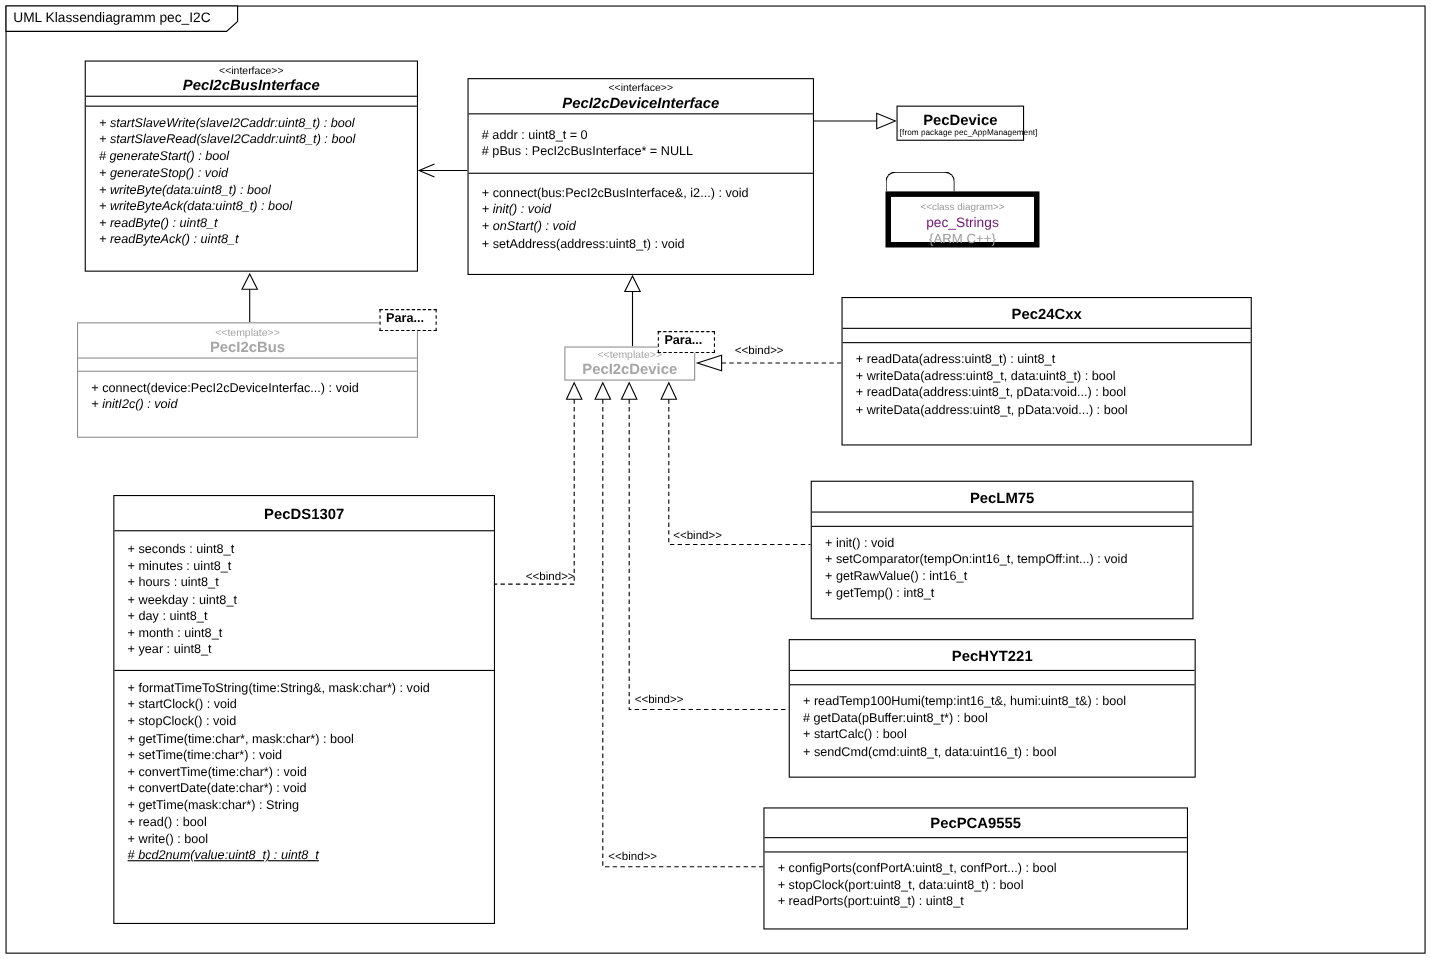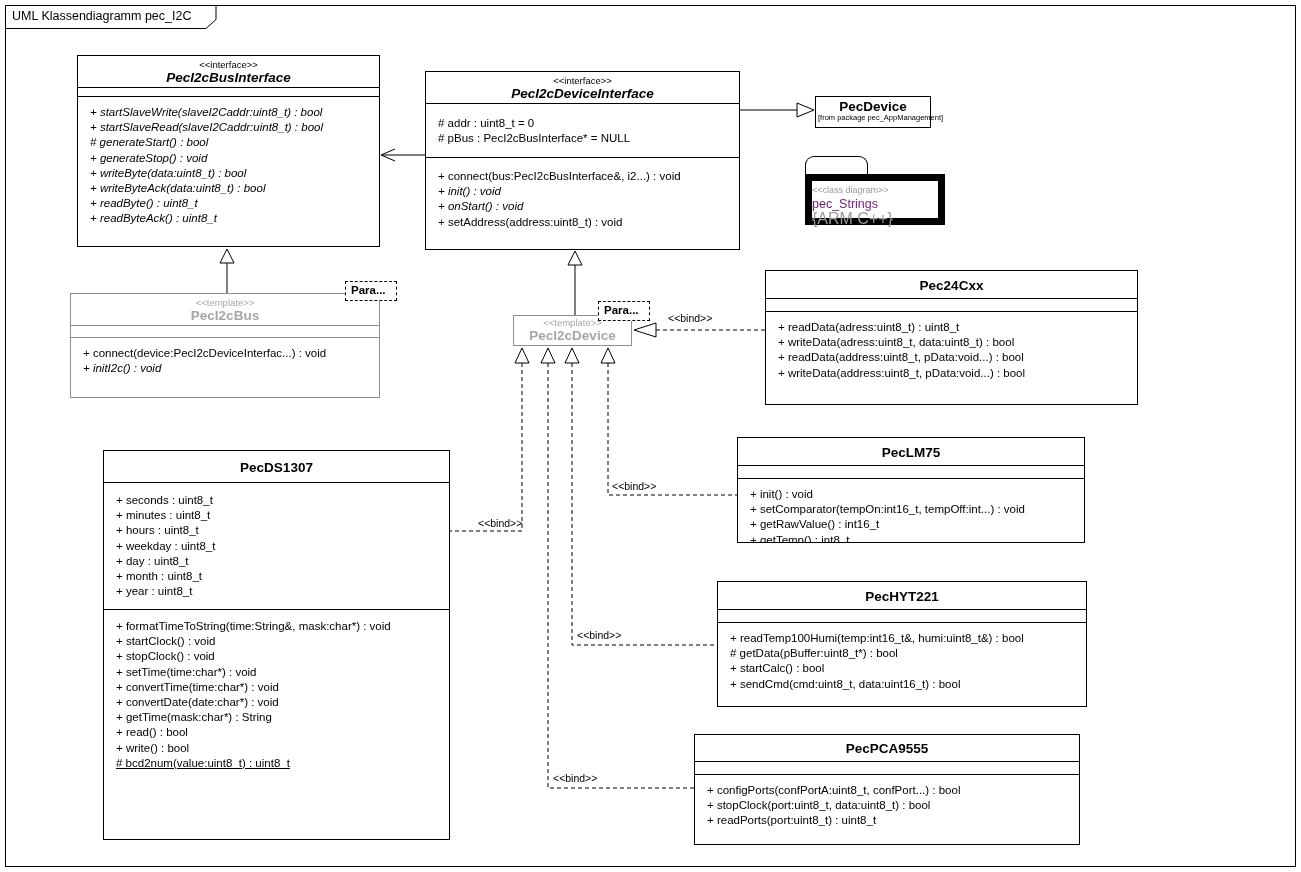--- a/index.html
+++ b/index.html
@@ -3,45 +3,45 @@
 <meta charset="utf-8">
 <style>
   html,body { margin:0; padding:0; background:#e8e8e8; font-family:"Liberation Sans", sans-serif; }
   #canvas { position:relative; width:1301px; height:872px; background:#ffffff; overflow:hidden; }
   #wires { position:absolute; left:0; top:0; z-index:1; pointer-events:none; }
   #wires text { font-family:"Liberation Sans", sans-serif; font-size:10.5px; fill:#000; }
 
   .frame-title { position:absolute; left:12px; top:9px; z-index:2; font-size:12.5px; color:#000; white-space:nowrap; }
 
   .uml-class { position:absolute; z-index:2; box-sizing:border-box; background:#fff; border:1px solid #000;
-               display:flex; flex-direction:column; font-size:11.5px; color:#000; }
+               display:flex; flex-direction:column; font-size:11.5px; color:#000;justify-content:flex-end; }
   .uml-class.tpl { border-color:#8f8f8f; }
   .head { border-bottom:1px solid #000; text-align:center; padding:3px 2px 2px; flex:none; }
   .head.noline { border-bottom:none; }
   .tpl .head { border-bottom-color:#8f8f8f; }
   .stereo { font-size:9.5px; line-height:11px; white-space:nowrap; }
   .cname  { font-size:13.5px; font-weight:bold; line-height:15px; white-space:nowrap; }
   .it { font-style:italic; }
-  .un { text-decoration:underline; }
+  .un { text-decoration:underline;font-style:italic; }
   .gray { color:#a6a6a6; }
   .attrs { border-bottom:1px solid #000; box-sizing:border-box; padding:2px 4px 0 12px; flex:none; overflow:hidden; }
   .ops   { box-sizing:border-box; padding:8px 4px 0 12px; flex:1; overflow:hidden; }
   .member { line-height:15.2px; white-space:nowrap; }
   .note { font-size:7.5px; line-height:8px; white-space:nowrap; }
 
   .para { position:absolute; z-index:3; box-sizing:border-box; border:1px dashed #000; background:#fff;
           font-size:11.5px; padding:2px 0 0 5px; white-space:nowrap;font-weight:bold; }
 
   .pkg-tab { position:absolute; z-index:2; box-sizing:border-box; border:1px solid #000; border-bottom:none;
              border-radius:9px 9px 0 0; background:#fff; }
-  .pkg-body { position:absolute; z-index:2; box-sizing:border-box; border:7px solid #000000; background:#fff;
-              text-align:left; padding-top:4px; }
+  .pkg-body { position:absolute; z-index:2; box-sizing:border-box; border:5px solid #000000; background:#fff;
+              text-align:center; padding-top:4px; }
   .pkg-stereo { font-size:9px; color:#9a9a9a; line-height:11px; }
   .pkg-name { font-size:12.5px; color:#701a75; line-height:16px; }
-  .pkg-tag { font-size:16px; color:#9a9a9a; line-height:14px; }
+  .pkg-tag { font-size:12px; color:#9a9a9a; line-height:14px; }
 </style>
 </head>
 <body>
 
 <div id="canvas">
 
   <svg id="wires" width="1301" height="872">
 
     <rect x="5.5" y="5.5" width="1290" height="861" fill="none" stroke="#000"></rect>
     <path d="M5.5,5.5 H216 V19.5 L206,28.5 H5.5 Z" fill="#ffffff" stroke="#000"></path>
@@ -175,21 +175,21 @@
     </div>
     <div class="attrs" style="height:13px"></div>
     <div class="ops">
         <div class="member">+ readData(adress:uint8_t) : uint8_t</div>
         <div class="member">+ writeData(adress:uint8_t, data:uint8_t) : bool</div>
         <div class="member">+ readData(address:uint8_t, pData:void...) : bool</div>
         <div class="member">+ writeData(address:uint8_t, pData:void...) : bool</div>
       </div>
   </div>
 
-  <div class="uml-class" style="left:737px;top:437px;width:348px;height:106px">
+  <div class="uml-class" style="left:737px;top:437px;width:348px;height:126px">
     <div class="head" style="padding:7px 2px 5px">
       <div class="cname">PecLM75</div>
     </div>
     <div class="attrs" style="height:13px"></div>
     <div class="ops">
         <div class="member">+ init() : void</div>
         <div class="member">+ setComparator(tempOn:int16_t, tempOff:int...) : void</div>
         <div class="member">+ getRawValue() : int16_t</div>
         <div class="member">+ getTemp() : int8_t</div>
       </div>
@@ -230,20 +230,21 @@
         <div class="member">+ hours : uint8_t</div>
         <div class="member">+ weekday : uint8_t</div>
         <div class="member">+ day : uint8_t</div>
         <div class="member">+ month : uint8_t</div>
         <div class="member">+ year : uint8_t</div>
       </div>
     <div class="ops" style="padding-top:9px">
         <div class="member">+ formatTimeToString(time:String&amp;, mask:char*) : void</div>
         <div class="member">+ startClock() : void</div>
         <div class="member">+ stopClock() : void</div>
+        <div class="member">+ getTime(time:char*, mask:char*) : bool</div>
         <div class="member">+ setTime(time:char*) : void</div>
         <div class="member">+ convertTime(time:char*) : void</div>
         <div class="member">+ convertDate(date:char*) : void</div>
         <div class="member">+ getTime(mask:char*) : String</div>
         <div class="member">+ read() : bool</div>
         <div class="member">+ write() : bool</div>
         <div class="member un"># bcd2num(value:uint8_t) : uint8_t</div>
       </div>
   </div>
 

